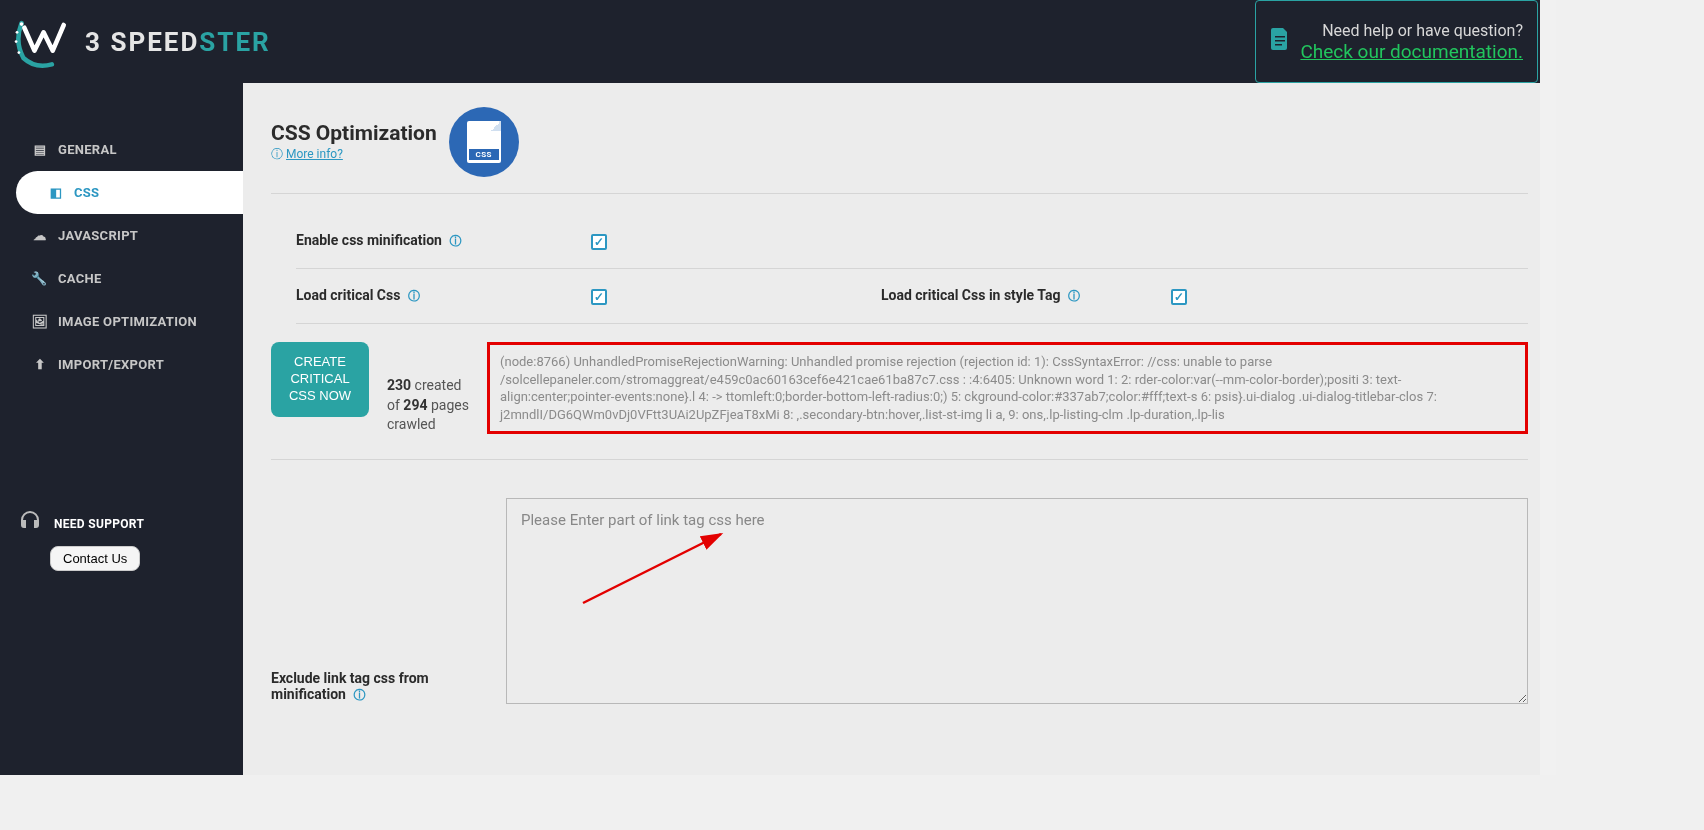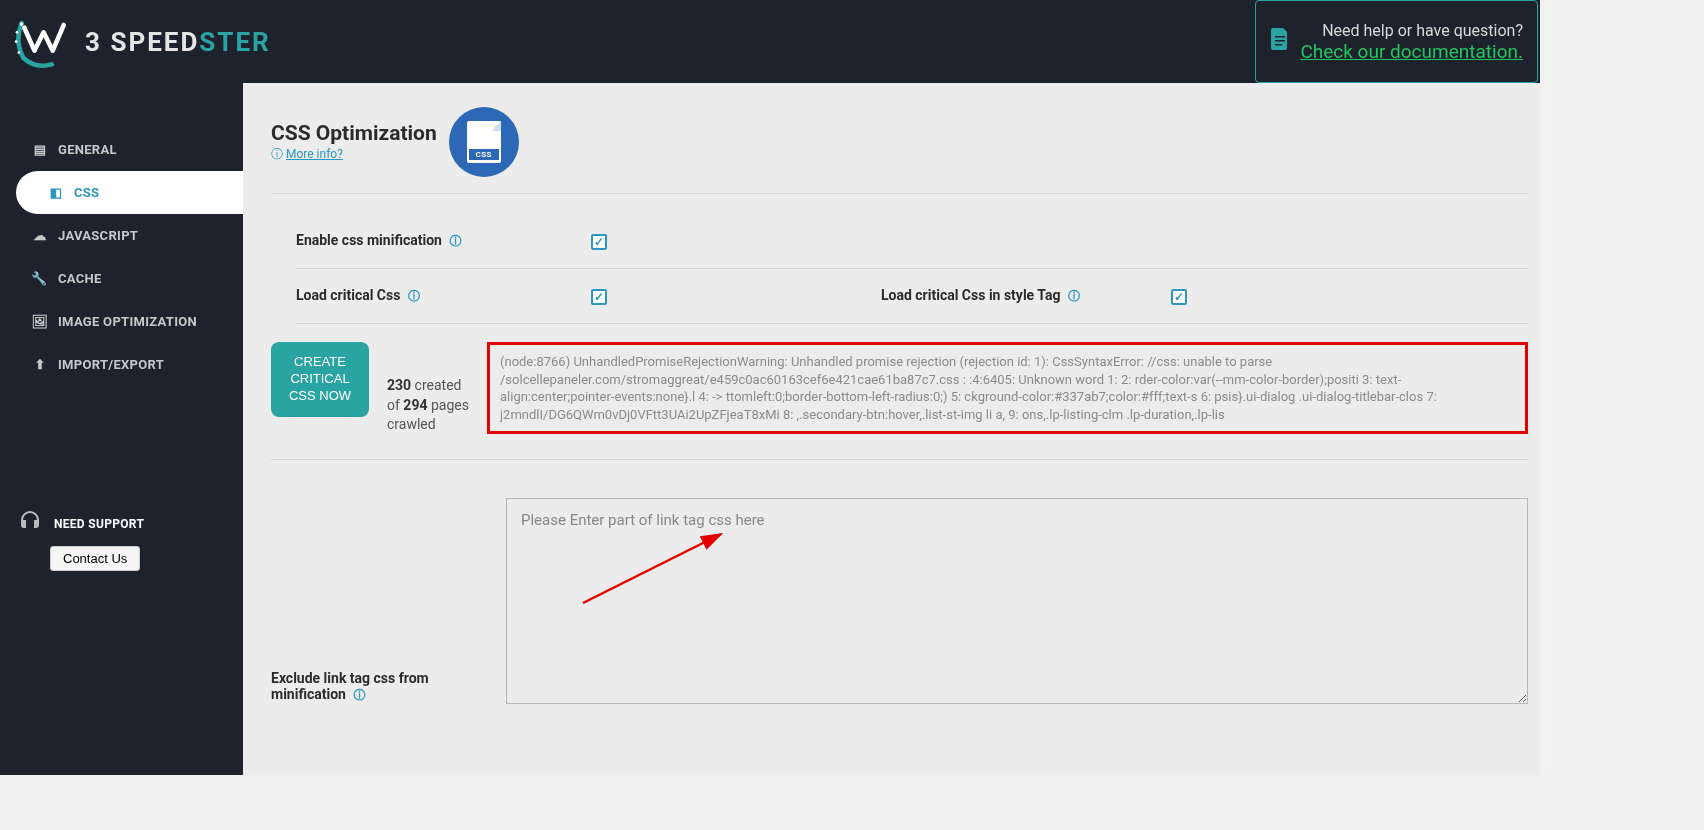--- a/index.html
+++ b/index.html
@@ -94,21 +94,21 @@
     width: 243px;
     background: #1e222d;
     padding: 12px 18px 14px 18px;
   }
   .support-row { display: flex; align-items: center; gap: 12px; margin-bottom: 8px; }
   .support-title { color: #fff; font-weight: 700; font-size: 12px; letter-spacing: 0.3px; }
   .headphone { font-size: 22px; color: #bbb; }
   .contact-btn {
     background: #f5f5f5;
     border: 1px solid #ccc;
-    border-radius: 3px;
+    border-radius: 8px;
     padding: 4px 12px;
     font-size: 13px;
     cursor: pointer;
     margin-left: 32px;
   }
 
   .main {
     flex: 1;
     background: #ececec;
     padding: 24px 28px 10px 28px;

